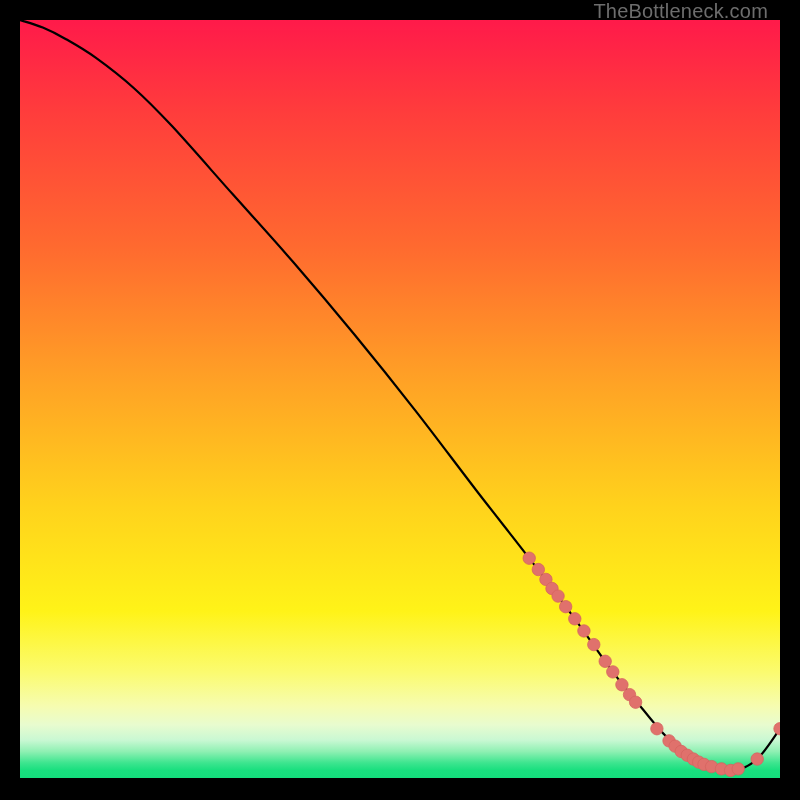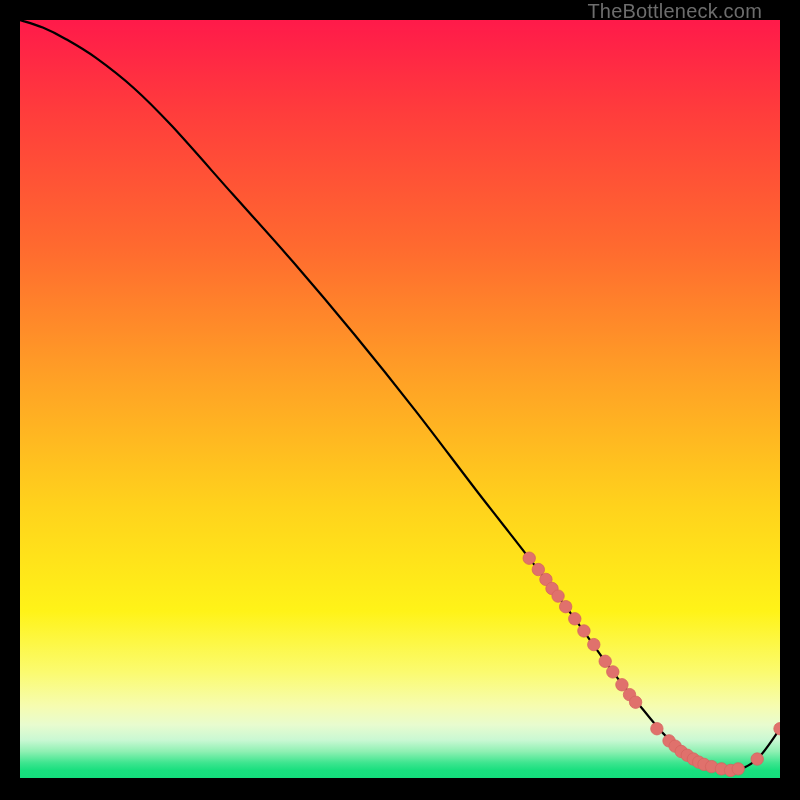--- a/index.html
+++ b/index.html
@@ -49,21 +49,21 @@
   svg.curve {
     position: absolute;
     inset: 0;
     width: 100%;
     height: 100%;
     overflow: visible;
   }
   .watermark {
     position: absolute;
     top: 0px;
-    right: 38px;
+    right: 32px;
     color: #6d6d6d;
     font-size: 20px;
     letter-spacing: 0.2px;
     user-select: none;
   }
 </style>
 </head>
 <body>
 
 <div class="stage">

